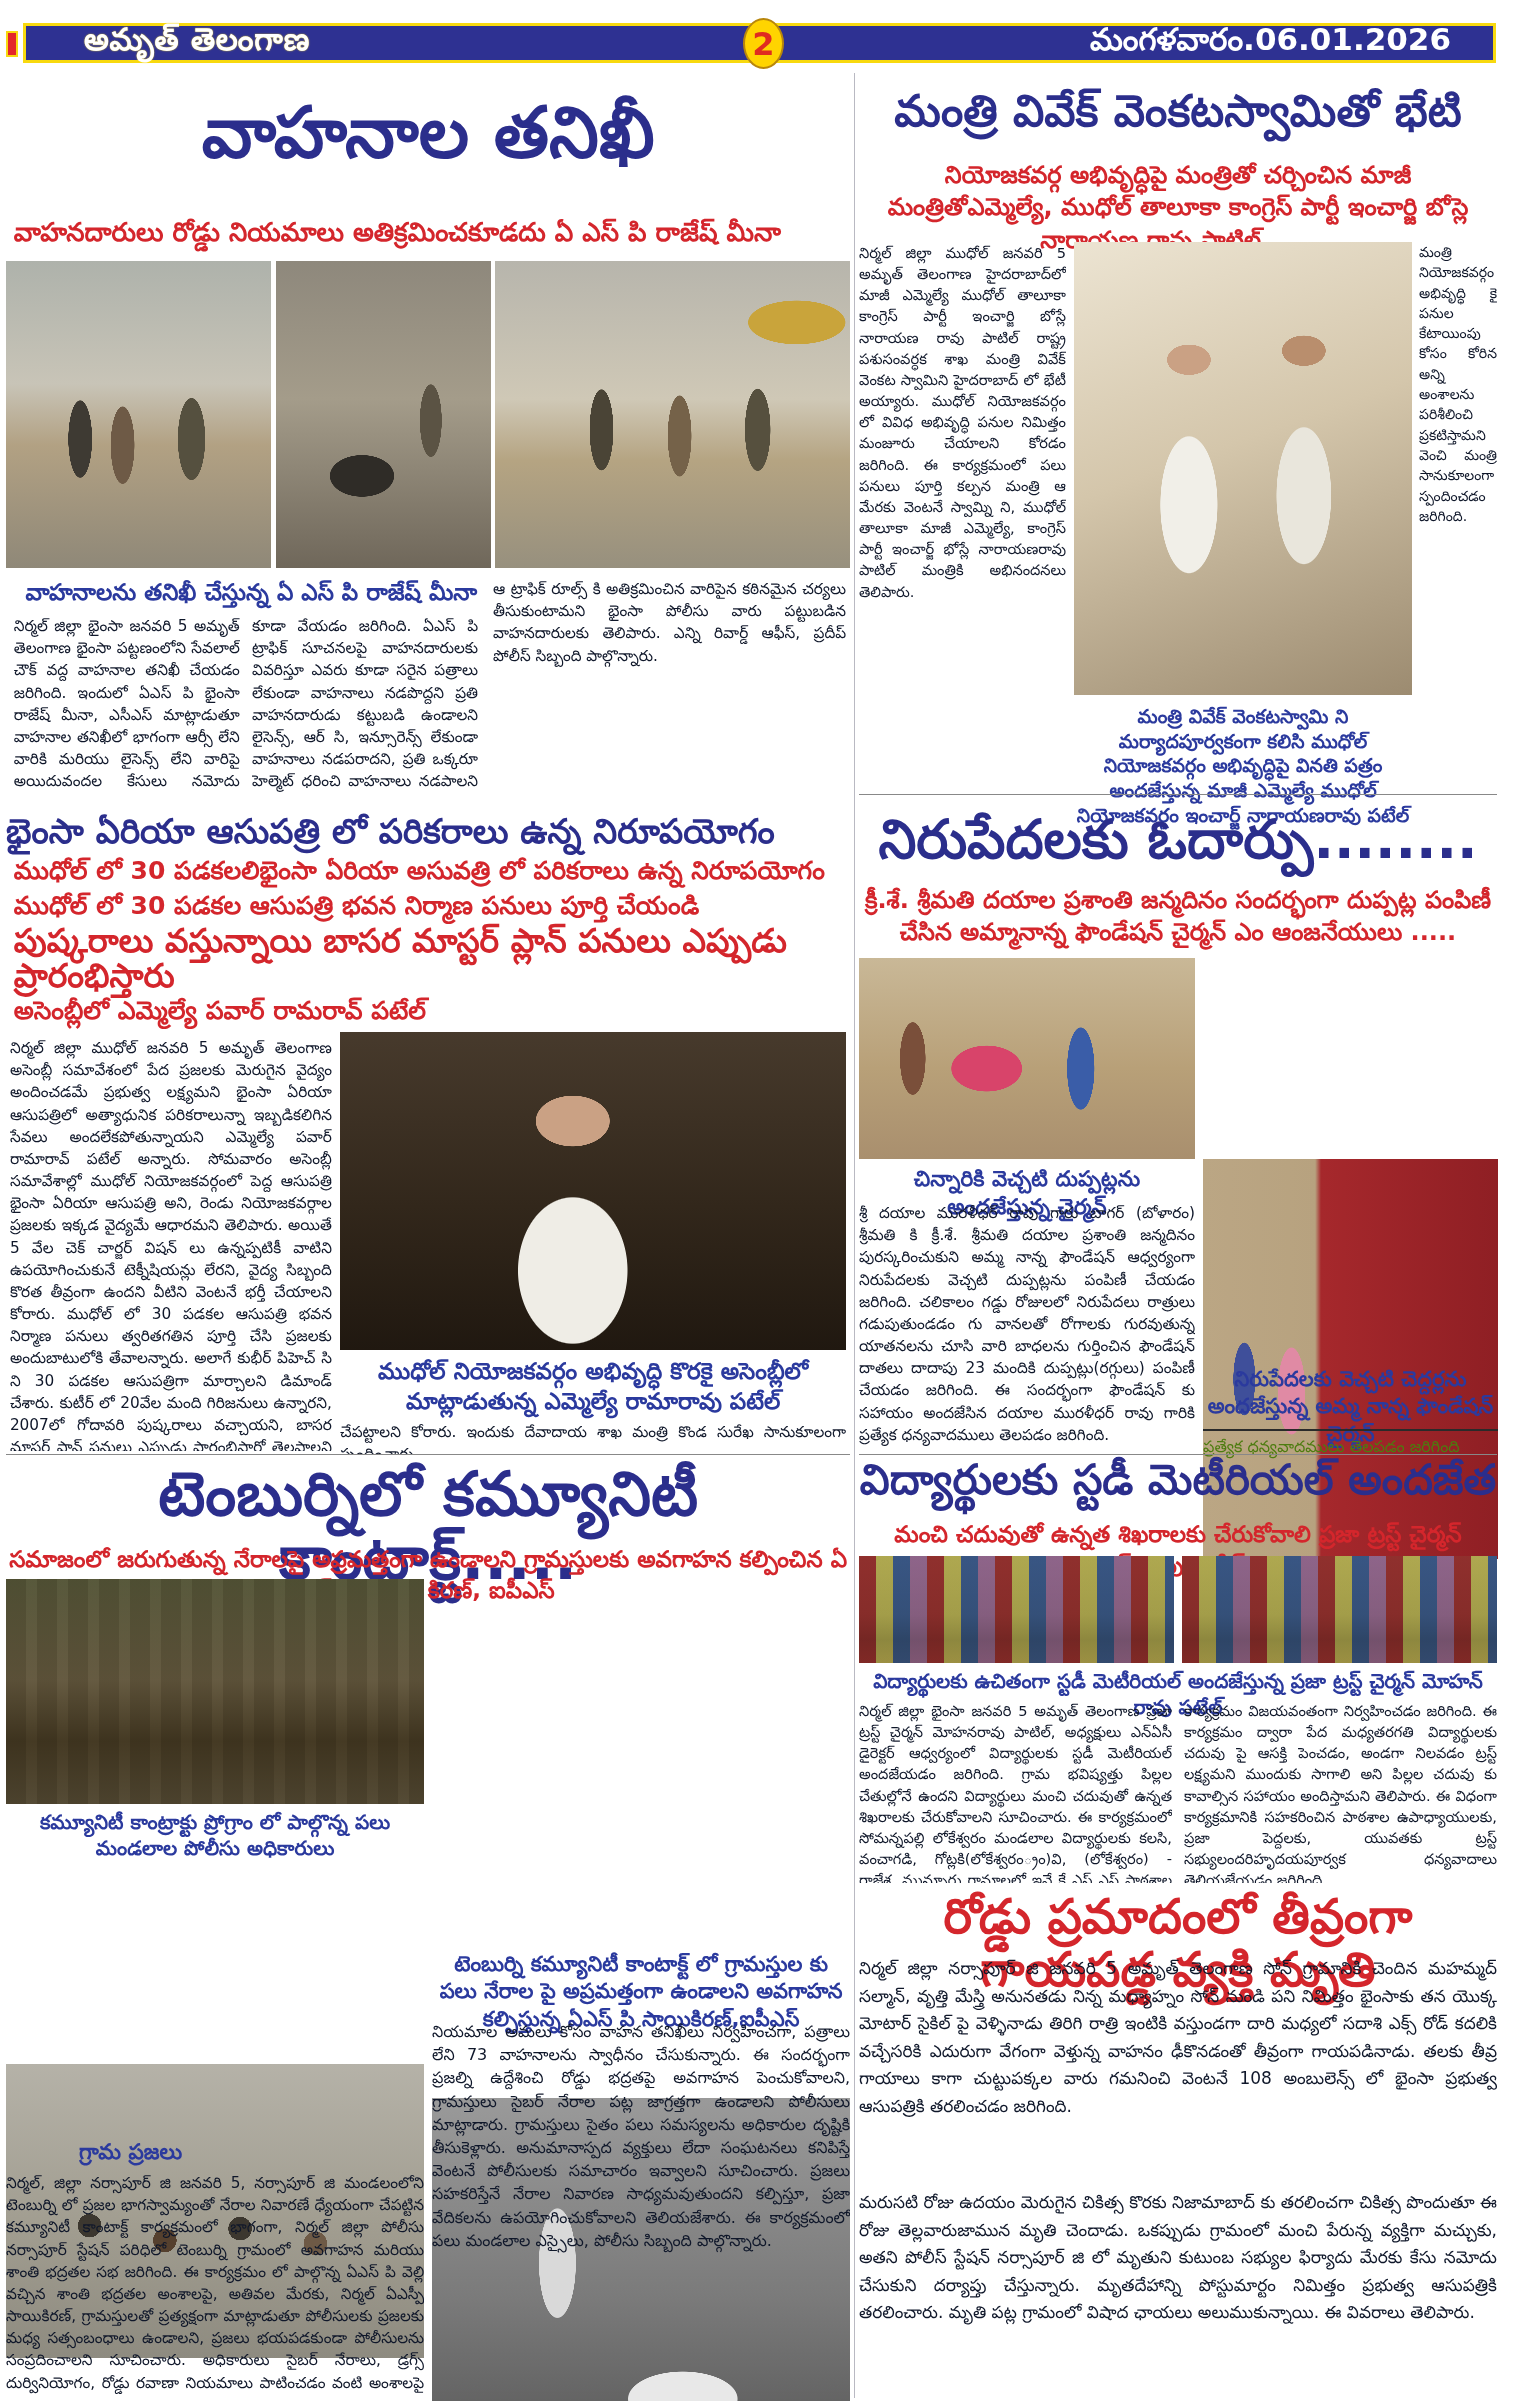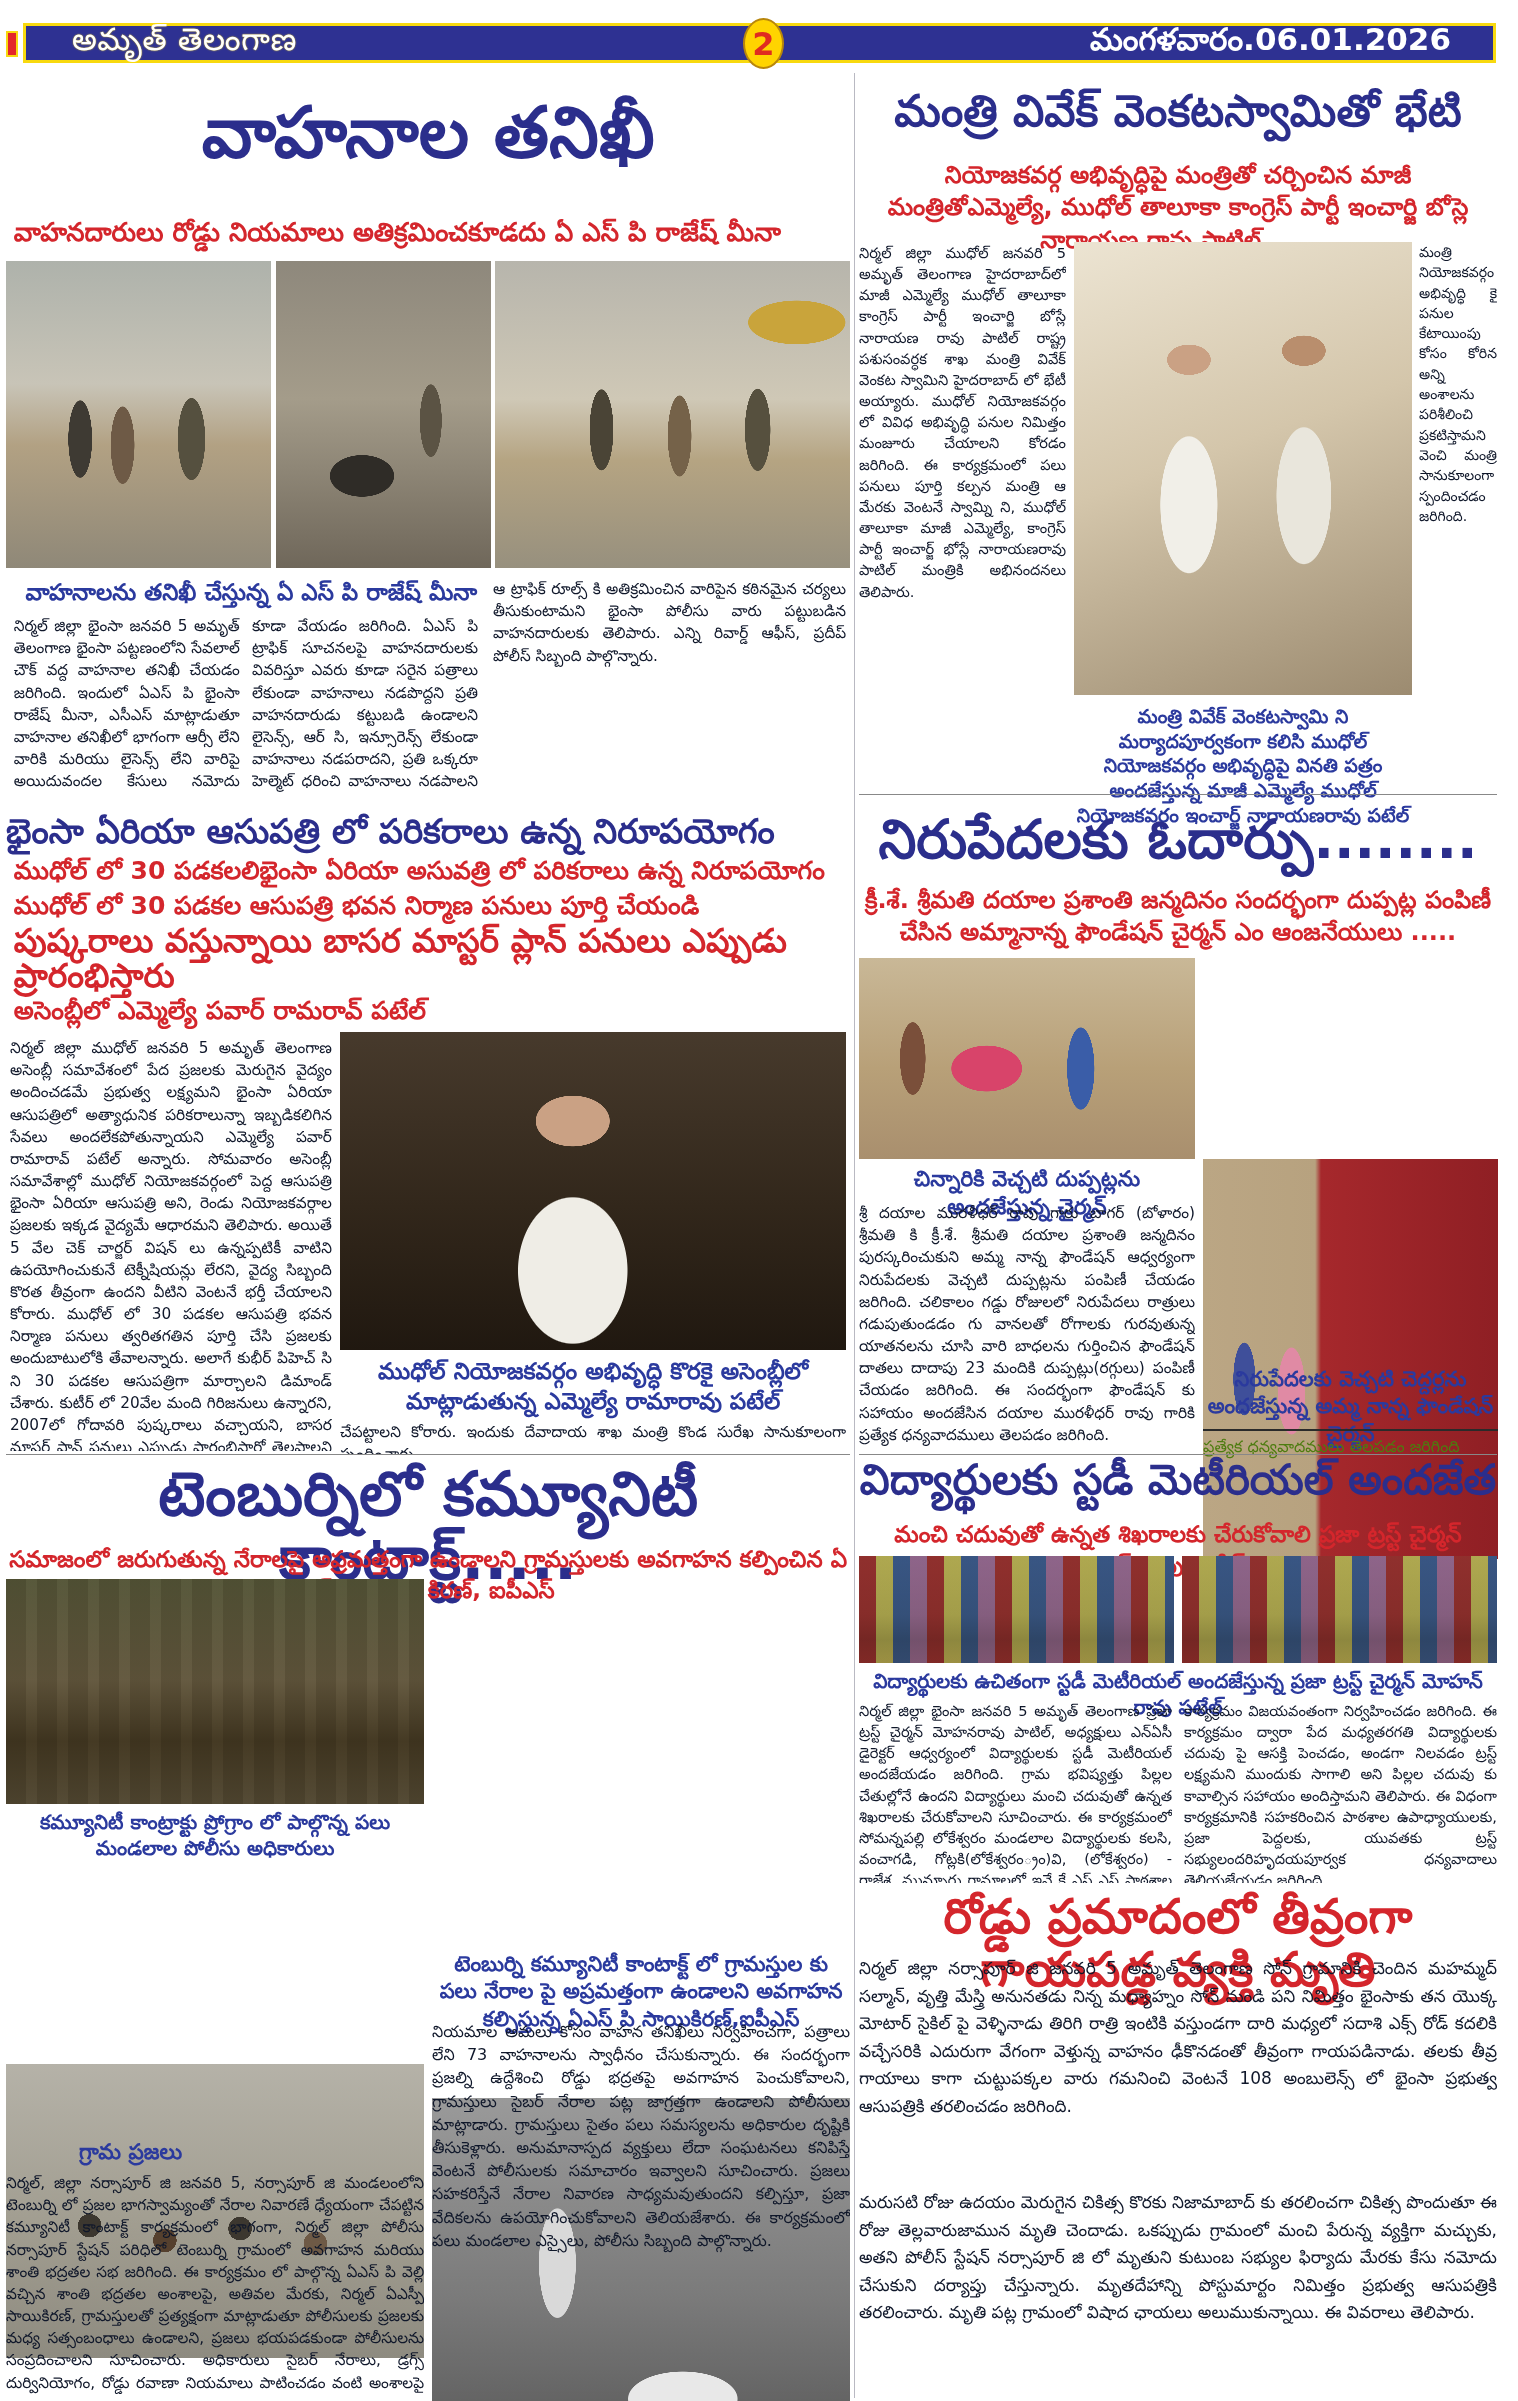--- a/index.html
+++ b/index.html
@@ -19,22 +19,22 @@
     left: 23px; top: 23px; width: 1473px; height: 40px;
     background: #2e3192;
     border: 3.1px solid #f8d90f;
     display: flex; align-items: center;
   }
   .mast-mark {
     left: 6.1px; top: 31px; width: 12.3px; height: 26px;
     background: #e3262a; border: 2.3px solid #f8d90f;
   }
   .paper-name {
-    color: #ffffff; font-weight: normal; font-size: 31px;
-    padding-left: 46px; letter-spacing: 0.8px;
+    color: #ffffff; font-weight: bold; font-size: 31px;
+    padding-left: 58px; letter-spacing: 0.8px;
     text-shadow: 0 0 1.5px #f8d90f;
     white-space: nowrap;
   }
   .page-badge {
     position: absolute; left: 717px; top: -7.7px;
     width: 41px; height: 51px;
     background: #ffd400; border-radius: 50%;
     border: 2.3px solid #b8860b;
     display: flex; align-items: center; justify-content: center;
     color: #e02b20; font-size: 32px; font-weight: bold;

